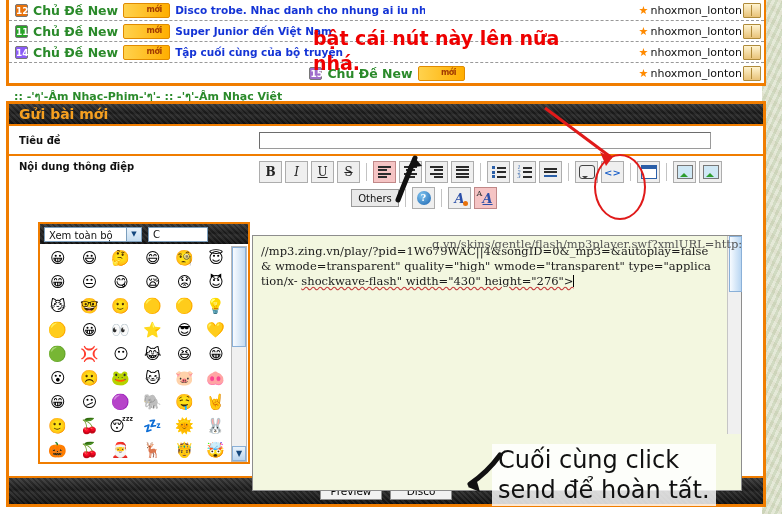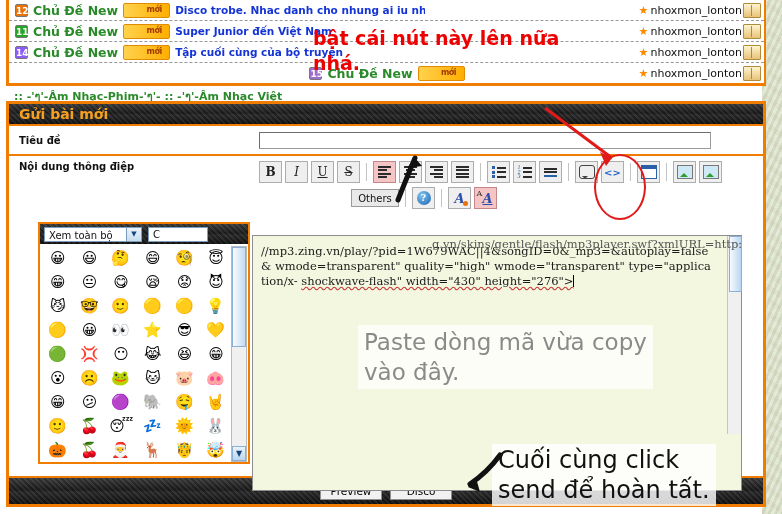--- a/index.html
+++ b/index.html
@@ -548,22 +548,20 @@
         <span>🤯</span>
       </div>
     <div class="emo-scroll">
       <div class="thumb"></div>
       <div class="dn">▼</div>
     </div>
   </div>
 
   <div class="anno-red" id="anno1">bật cái nút này lên nữa
 nhá.</div>
-  <div class="anno-gray" id="anno3">Paste dòng mã vừa copy
-vào đây.</div>
   <div class="anno-gray" id="anno4">Cuối cùng click
 send để hoàn tất.</div>
   <div class="ellipse"></div>
 
   <svg class="overlay">
 
     <path d="M545,108 L612,158" stroke="#e01a1a" stroke-width="3" fill="none"></path>
     <path d="M612,158 L600,152 L606,166 Z" fill="#e01a1a"></path>
 
     <path d="M398,200 C405,182 410,170 415,158" stroke="#111" stroke-width="5" fill="none" stroke-linecap="round"></path>

